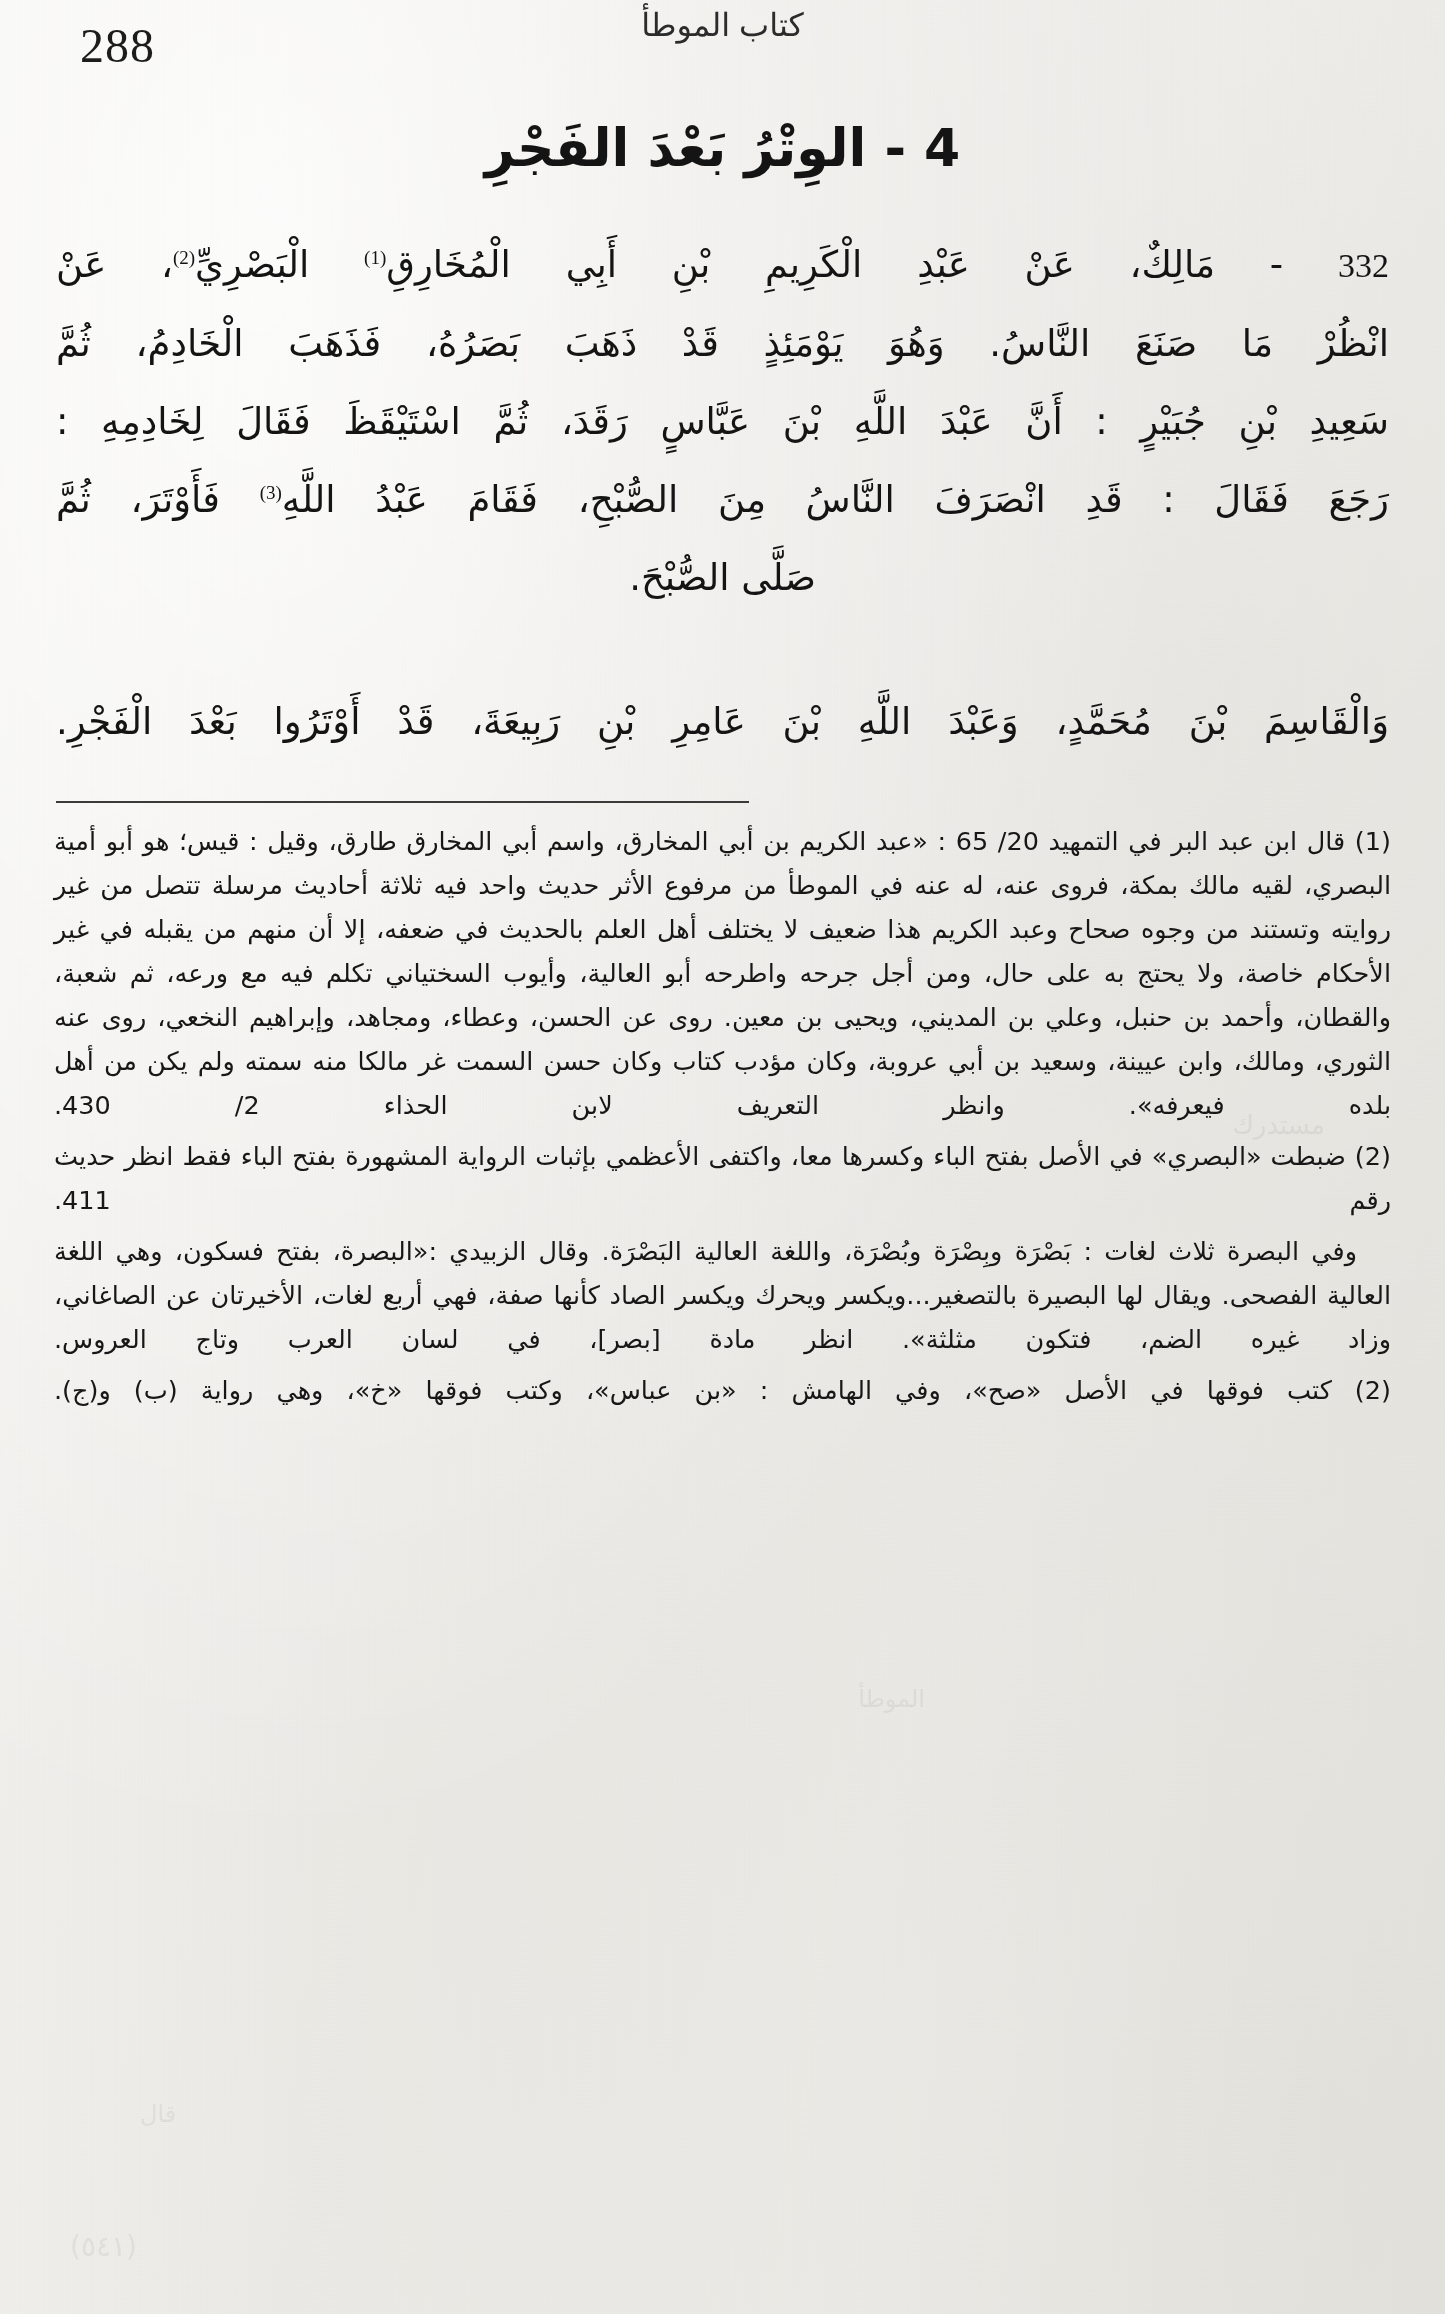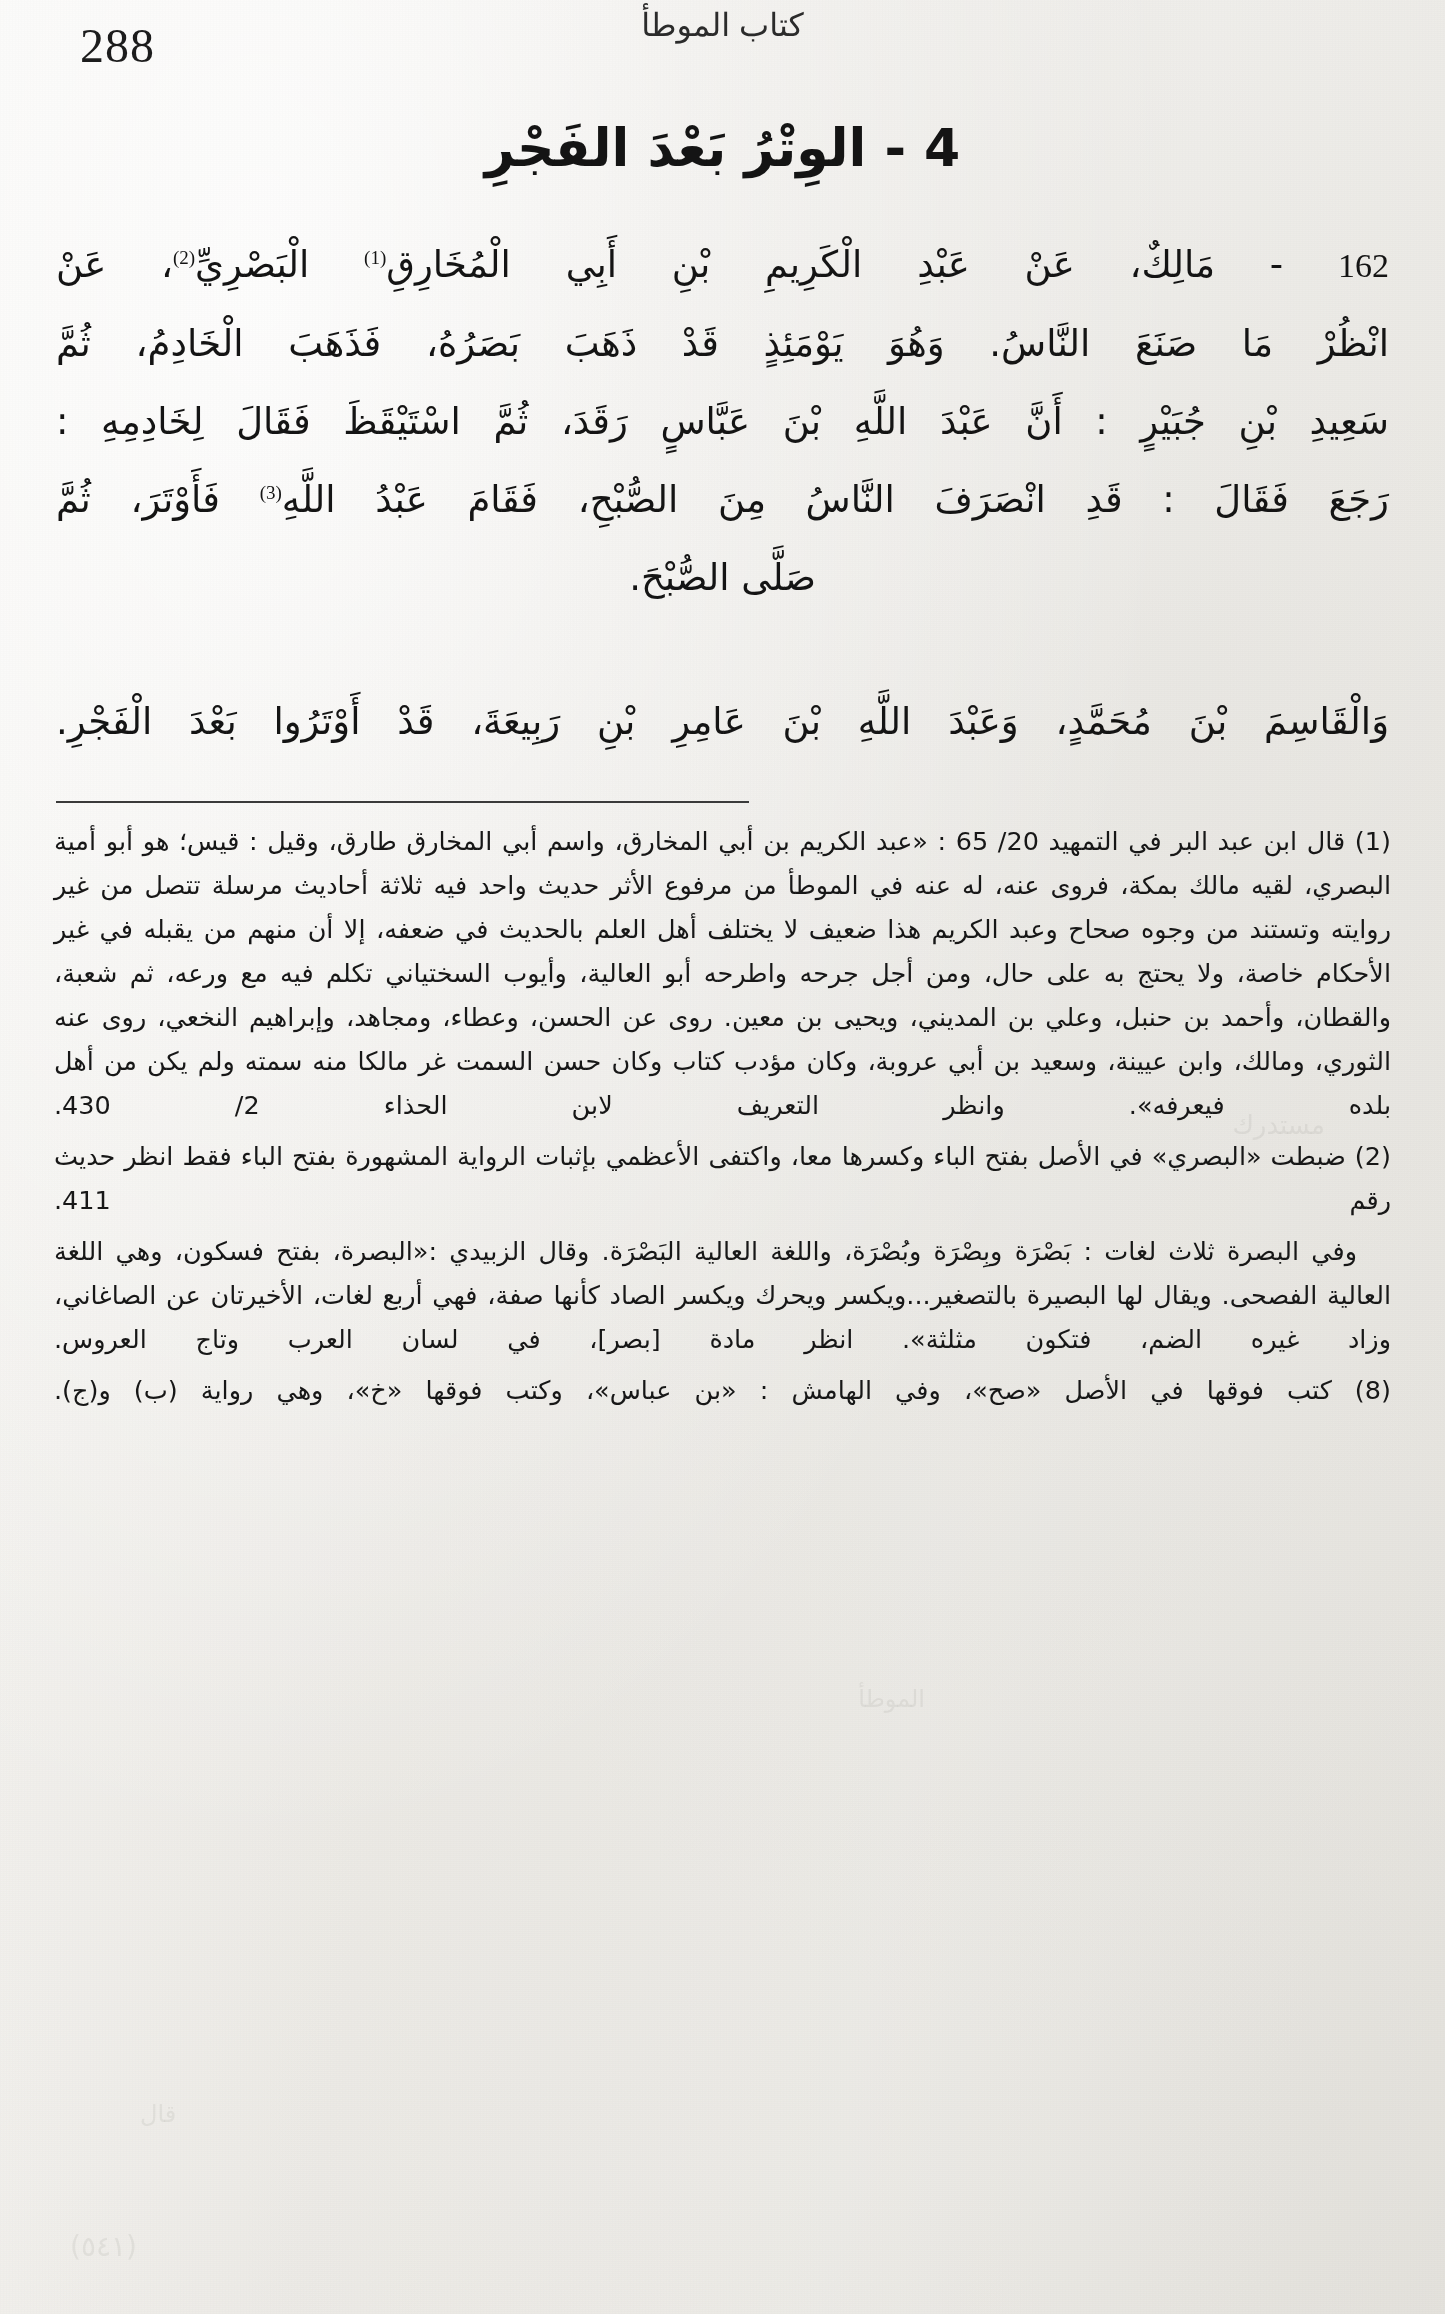--- a/index.html
+++ b/index.html
@@ -156,21 +156,21 @@
 
     <div class="runhead">
       <div class="runhead-title">كتاب الموطأ</div>
       <div class="folio">288</div>
     </div>
 
     <div class="chapter">4 - الوِتْرُ بَعْدَ الفَجْرِ</div>
 
     <div class="hadith-block">
       <p>
-        <span class="num">162</span>
+        <span class="num">332</span>
         <span> - مَالِكٌ، عَنْ عَبْدِ الْكَرِيمِ بْنِ أَبِي الْمُخَارِقِ<sup class="fn">(1)</sup> الْبَصْرِيِّ<sup class="fn">(2)</sup>، عَنْ</span>
       </p>
       <p>انْظُرْ مَا صَنَعَ النَّاسُ. وَهُوَ يَوْمَئِذٍ قَدْ ذَهَبَ بَصَرُهُ، فَذَهَبَ الْخَادِمُ، ثُمَّ</p>
       <p>سَعِيدِ بْنِ جُبَيْرٍ : أَنَّ عَبْدَ اللَّهِ بْنَ عَبَّاسٍ رَقَدَ، ثُمَّ اسْتَيْقَظَ فَقَالَ لِخَادِمِهِ :</p>
       <p>
         <span>رَجَعَ فَقَالَ : قَدِ انْصَرَفَ النَّاسُ مِنَ الصُّبْحِ، فَقَامَ عَبْدُ اللَّهِ<sup class="fn">(3)</sup> فَأَوْتَرَ، ثُمَّ</span>
       </p>
       <p style="text-align-last:center;">صَلَّى الصُّبْحَ.</p>
     </div>
 
@@ -179,17 +179,17 @@
     </div>
 
     <div class="rule-wrap">
       <div class="rule"></div>
     </div>
 
     <div class="footnotes">
       <p>(1) قال ابن عبد البر في التمهيد 20/ 65 : «عبد الكريم بن أبي المخارق، واسم أبي المخارق طارق، وقيل : قيس؛ هو أبو أمية البصري، لقيه مالك بمكة، فروى عنه، له عنه في الموطأ من مرفوع الأثر حديث واحد فيه ثلاثة أحاديث مرسلة تتصل من غير روايته وتستند من وجوه صحاح وعبد الكريم هذا ضعيف لا يختلف أهل العلم بالحديث في ضعفه، إلا أن منهم من يقبله في غير الأحكام خاصة، ولا يحتج به على حال، ومن أجل جرحه واطرحه أبو العالية، وأيوب السختياني تكلم فيه مع ورعه، ثم شعبة، والقطان، وأحمد بن حنبل، وعلي بن المديني، ويحيى بن معين. روى عن الحسن، وعطاء، ومجاهد، وإبراهيم النخعي، روى عنه الثوري، ومالك، وابن عيينة، وسعيد بن أبي عروبة، وكان مؤدب كتاب وكان حسن السمت غر مالكا منه سمته ولم يكن من أهل بلده فيعرفه». وانظر التعريف لابن الحذاء 2/ 430.</p>
       <p>(2) ضبطت «البصري» في الأصل بفتح الباء وكسرها معا، واكتفى الأعظمي بإثبات الرواية المشهورة بفتح الباء فقط انظر حديث رقم 411.</p>
       <p class="fn-indent">وفي البصرة ثلاث لغات : بَصْرَة وبِصْرَة وبُصْرَة، واللغة العالية البَصْرَة. وقال الزبيدي :«البصرة، بفتح فسكون، وهي اللغة العالية الفصحى. ويقال لها البصيرة بالتصغير...ويكسر ويحرك ويكسر الصاد كأنها صفة، فهي أربع لغات، الأخيرتان عن الصاغاني، وزاد غيره الضم، فتكون مثلثة». انظر مادة [بصر]، في لسان العرب وتاج العروس.</p>
-      <p>(8) كتب فوقها في الأصل «صح»، وفي الهامش : «بن عباس»، وكتب فوقها «خ»، وهي رواية (ب) و(ج).</p>
+      <p>(2) كتب فوقها في الأصل «صح»، وفي الهامش : «بن عباس»، وكتب فوقها «خ»، وهي رواية (ب) و(ج).</p>
     </div>
 
   </div>
 </div>
 
 </body></html>

